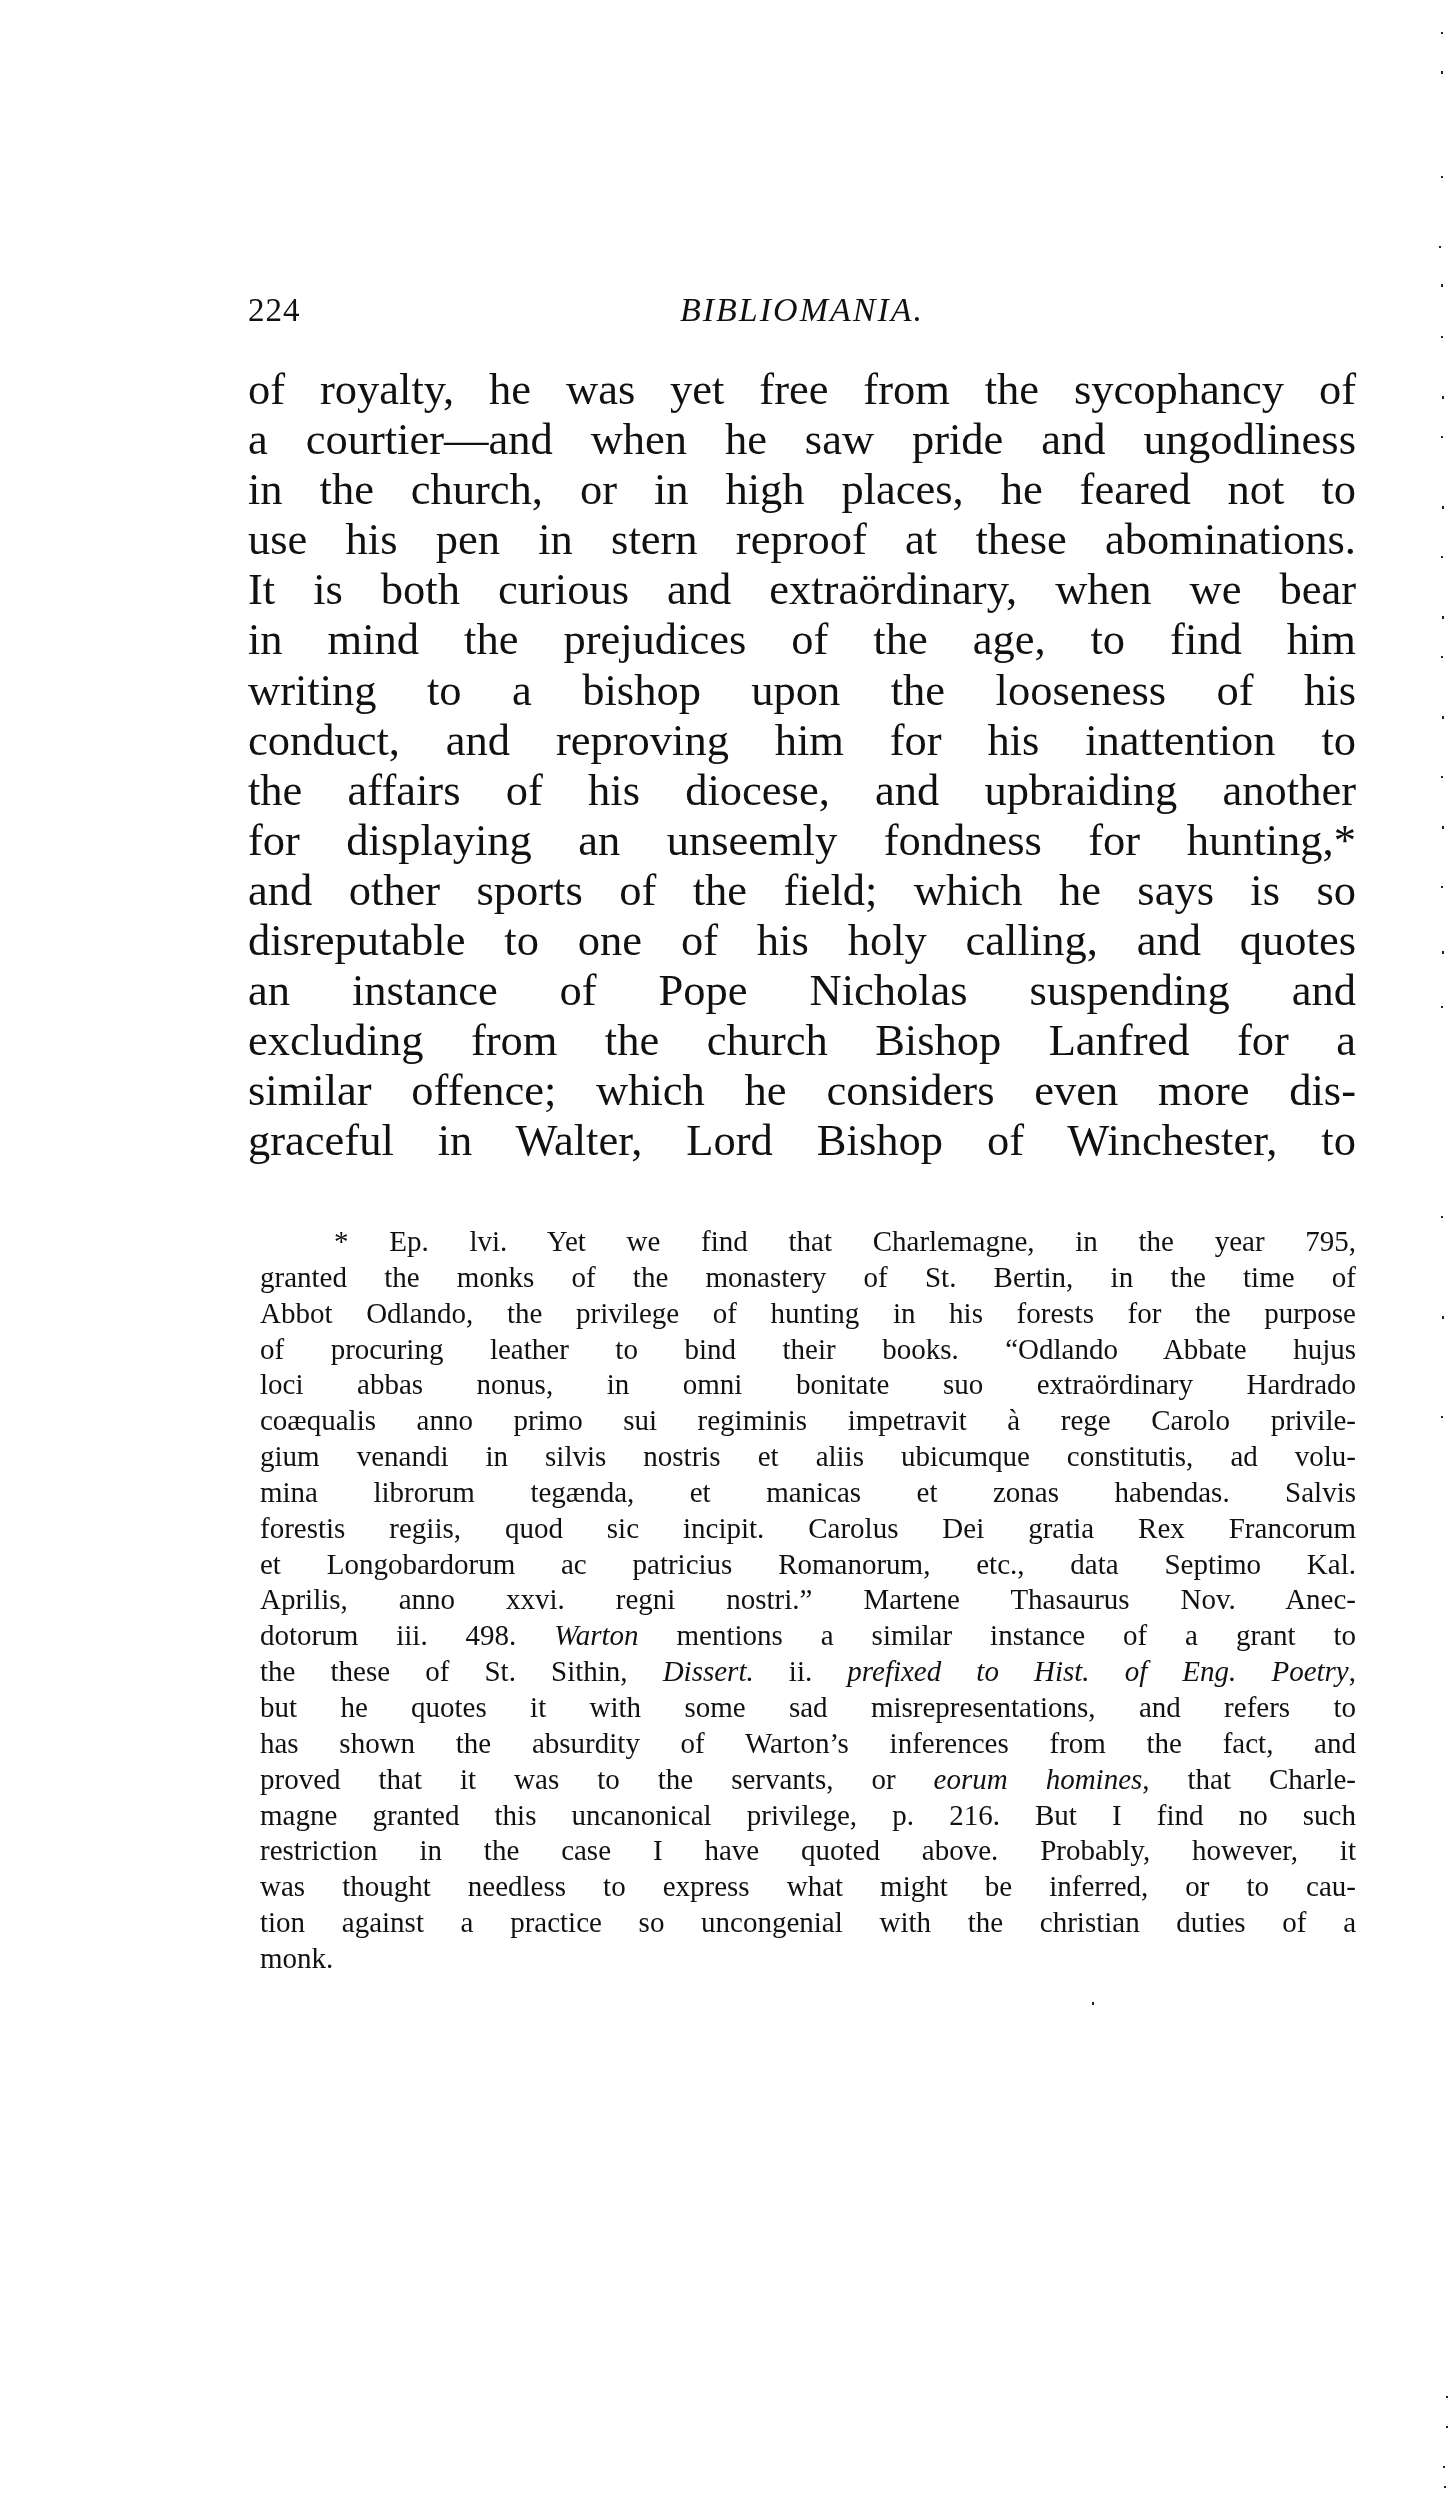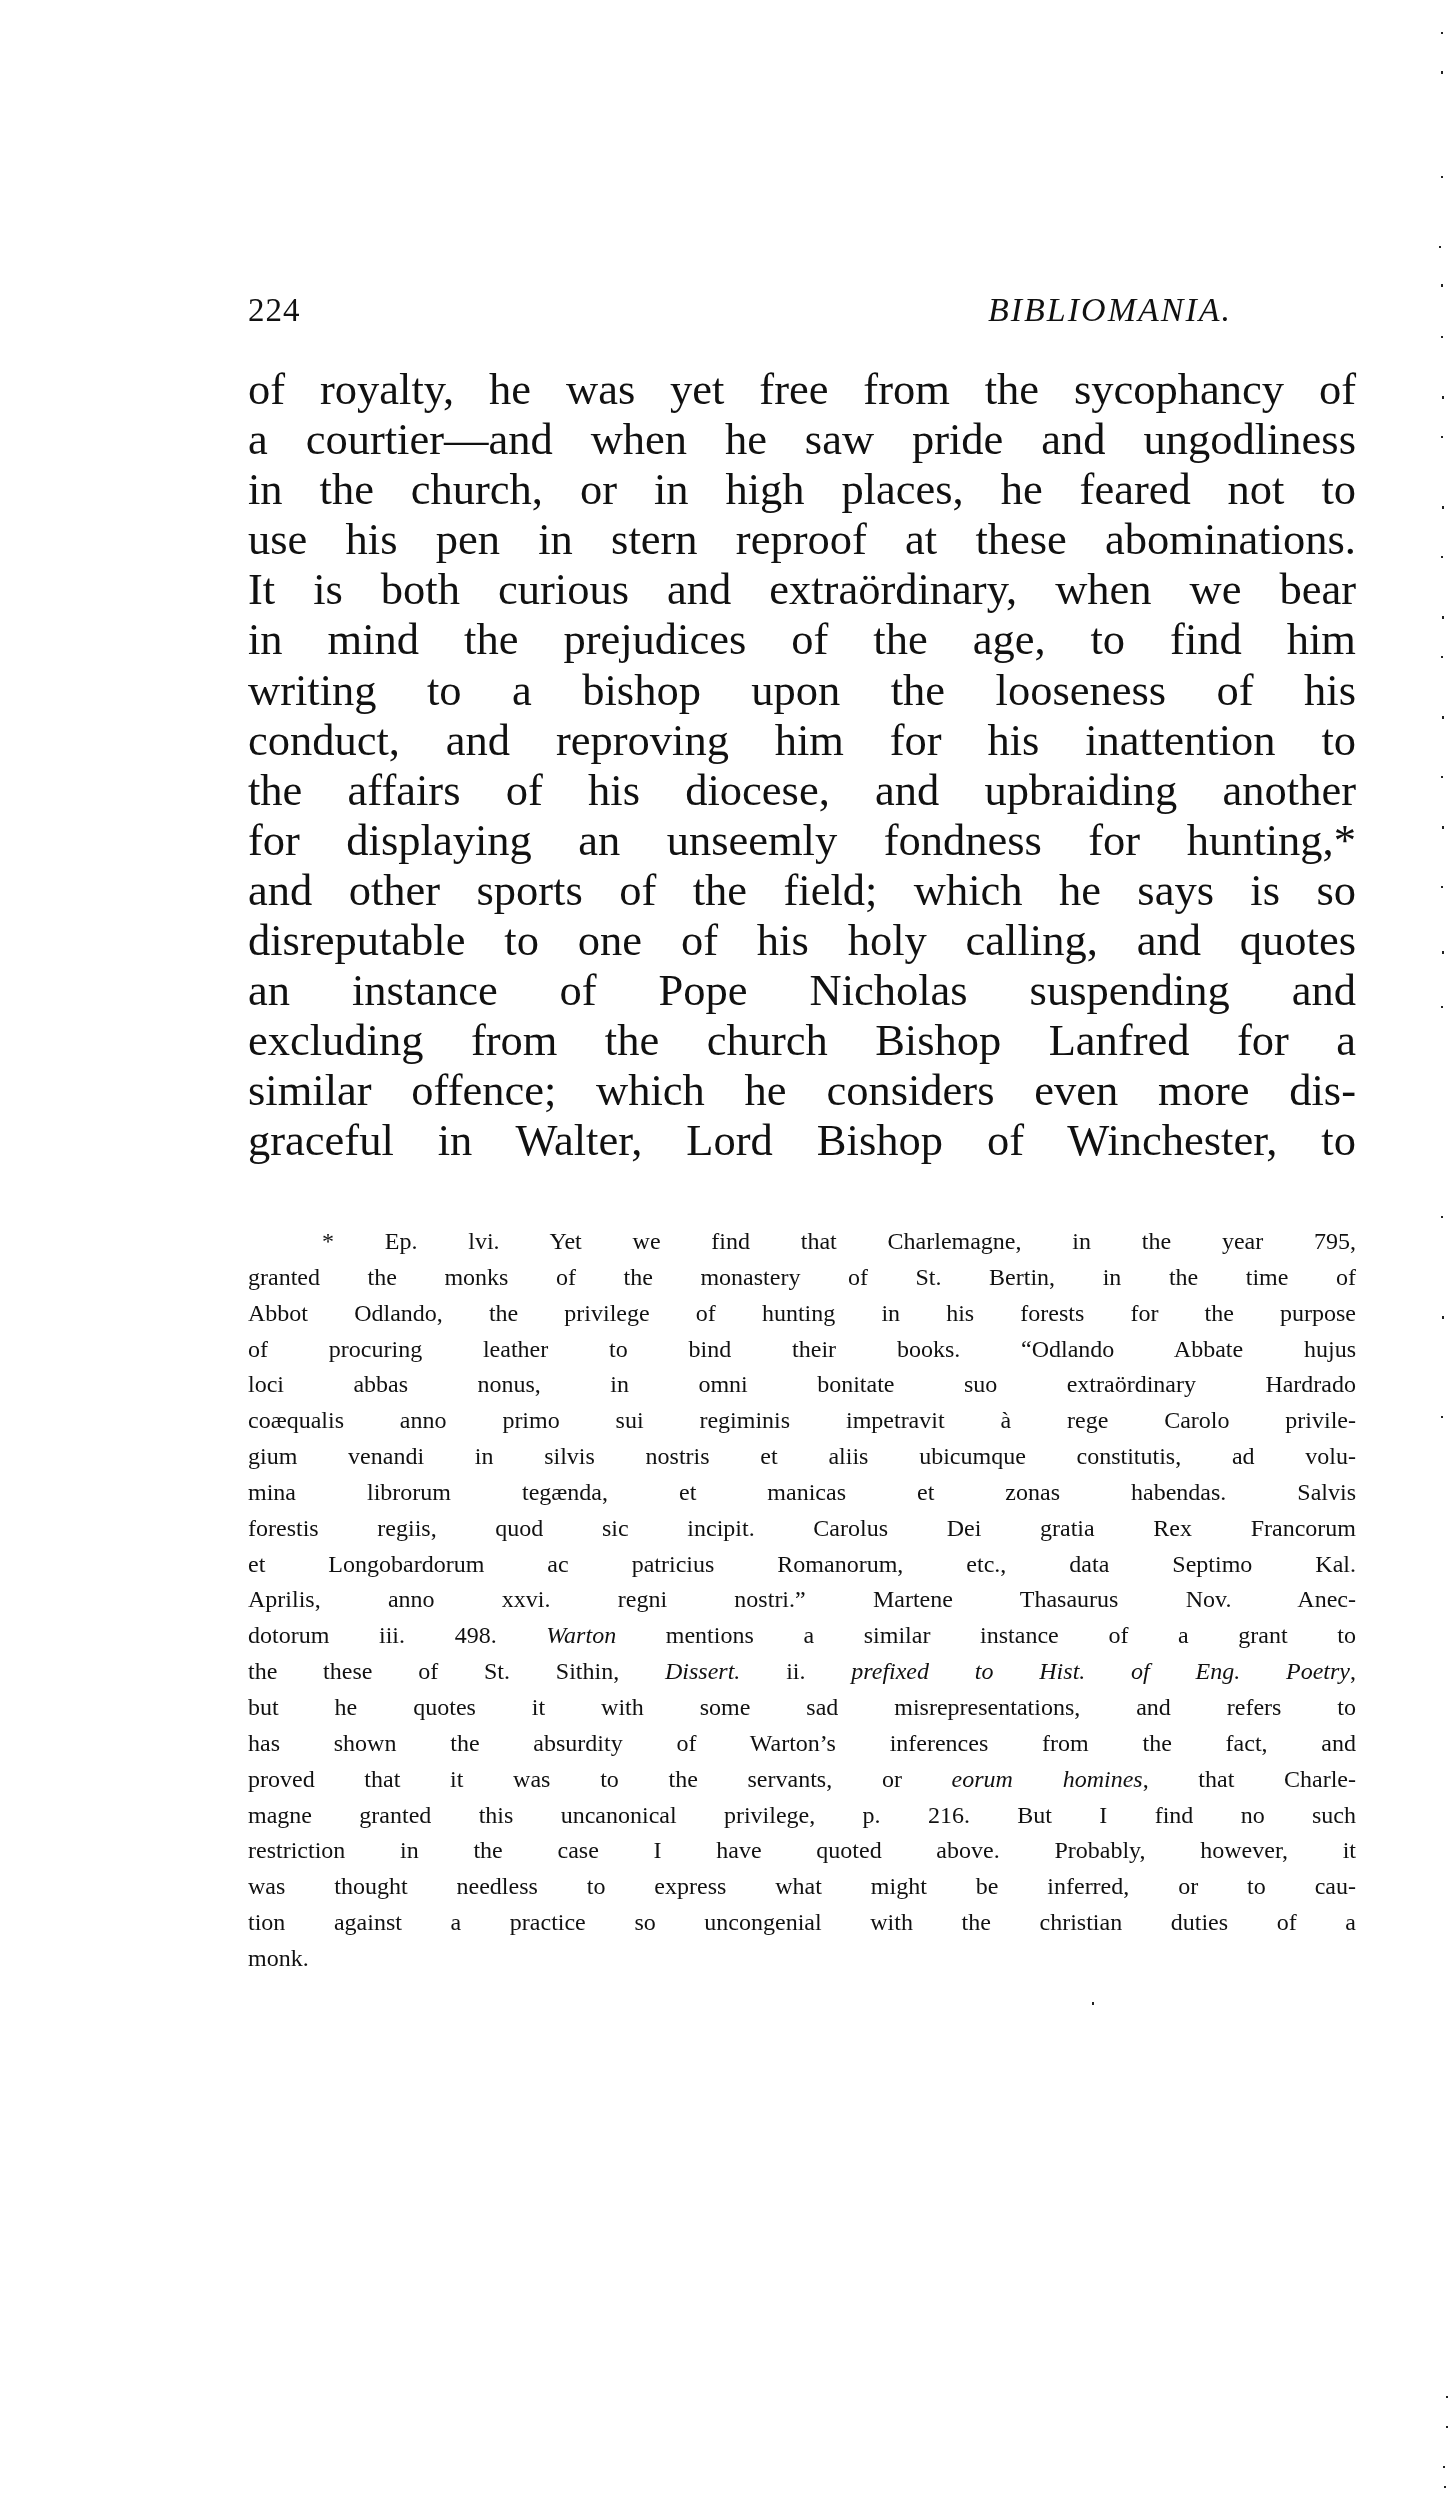--- a/index.html
+++ b/index.html
@@ -34,21 +34,21 @@
       top: 0;
       font-size: 33px;
       line-height: 40px;
       letter-spacing: 1px;
     }
     .running-title {
       position: absolute;
       left: 0;
       width: 860px;
       top: 0;
-      text-align: right;
+      text-align: center;
       font-size: 34px;
       line-height: 40px;
       font-style: italic;
       letter-spacing: 2px;
     }
     .body-text {
       position: absolute;
       left: 248px;
       top: 348px;
       width: 1108px;
@@ -66,24 +66,25 @@
     .footnote {
       position: absolute;
       left: 248px;
       top: 1208px;
       width: 1108px;
     }
     .fn-line {
       display: block;
       height: 35.85px;
       line-height: 35.85px;
-      font-size: 24px;
+      font-size: 29px;
       text-align: justify;
       text-align-last: justify;
       white-space: nowrap;
+      margin-left: 12px;
     }
     .fn-line.first { padding-left: 74px; }
     .fn-line.final { text-align-last: left; }
     .it { font-style: italic; }
     .scan-speck {
       position: absolute;
       background: #222;
     }
     .page-curl {
       position: absolute;

